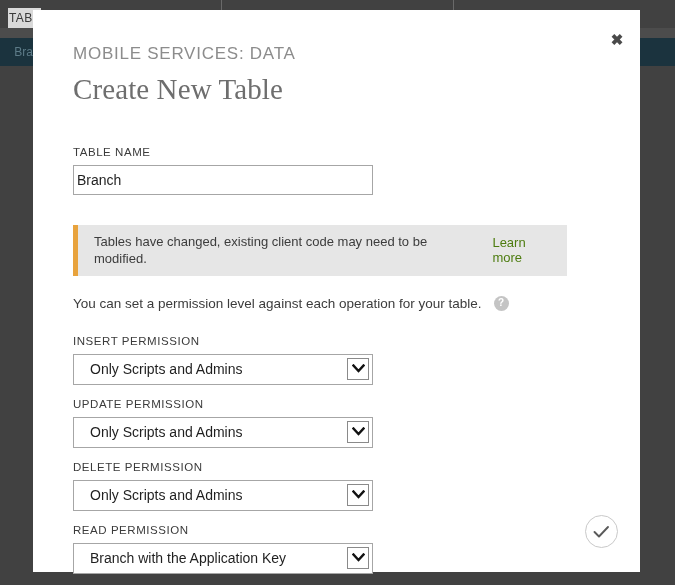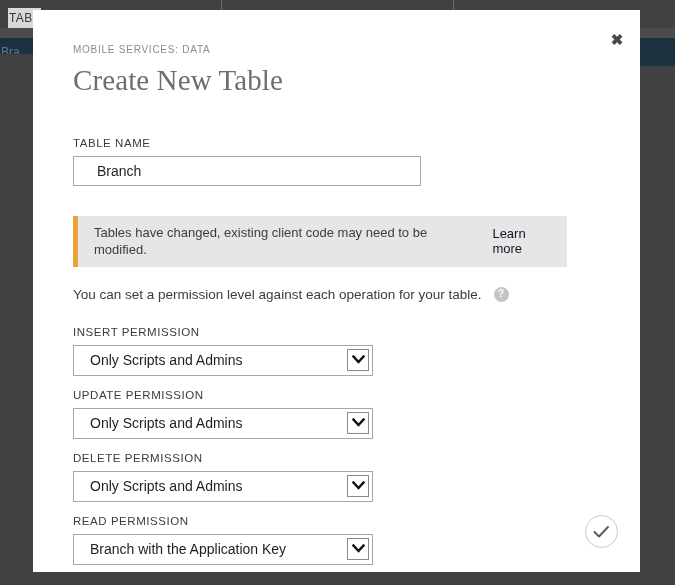--- a/index.html
+++ b/index.html
@@ -37,29 +37,30 @@
     white-space: nowrap;
     box-sizing: border-box;
   }
   #bg-left-divider {
     left: 0; top: 28px;
     width: 33px; height: 10px;
     background: #4c4c4c;
   }
   #bg-left-row {
     left: 0; top: 38px;
-    width: 33px; height: 16px;
+    width: 33px; height: 28px;
     background: #1b333e;
     color: #5d7b88;
     font-size: 12px;
     line-height: 28px;
     padding-left: 1px;
     overflow: hidden;
     white-space: nowrap;
     box-sizing: border-box;
+    text-align: right;
   }
   #bg-right-divider {
     right: 0; top: 28px;
     width: 35px; height: 10px;
     background: #4c4c4c;
   }
   #bg-right-row {
     right: 0; top: 38px;
     width: 35px; height: 28px;
     background: #1b333e;
@@ -104,21 +105,21 @@
     padding: 0;
     font-family: "Liberation Sans", sans-serif;
     line-height: 1;
   }
 
   #modal-body {
     padding: 34px 40px 0 40px;
   }
 
   #eyebrow {
-    font-size: 10px;
+    font-size: 17px;
     letter-spacing: 0.75px;
     color: #8c8c8c;
     text-transform: uppercase;
     margin: 0 0 10px 0;
     font-weight: normal;
   }
 
   #modal-title {
     font-size: 29px;
     font-weight: normal;
@@ -131,29 +132,29 @@
 
   .field-label {
     font-size: 11.5px;
     letter-spacing: 0.55px;
     color: #3b3b3b;
     text-transform: uppercase;
     margin-bottom: 7px;
   }
 
   .text-input {
-    width: 348px;
+    width: 300px;
     height: 30px;
     box-sizing: border-box;
     border: 1px solid #a6a6a6;
     background: #ffffff;
     font-family: "Liberation Sans", sans-serif;
     font-size: 14px;
     color: #1f1f1f;
-    padding: 0 23px;
+    padding: 0 3px;
     outline: none;
     border-radius: 0;
   }
 
   
   #warning-banner {
     margin-top: 30px;
     width: 494px;
     min-height: 34px;
     background: #e6e6e6;
@@ -163,21 +164,21 @@
     align-items: center;
     padding: 8px 10px 8px 16px;
   }
   #warning-text {
     font-size: 13px;
     color: #3c3c3c;
     line-height: 1.35;
   }
   #warning-link {
     font-size: 13px;
-    color: #0f172a;
+    color: #4d7c0f;
     text-decoration: none;
     margin-left: 20px;
     cursor: pointer;
   }
 
   
   #helper-row {
     display: flex;
     align-items: center;
     margin-top: 20px;

